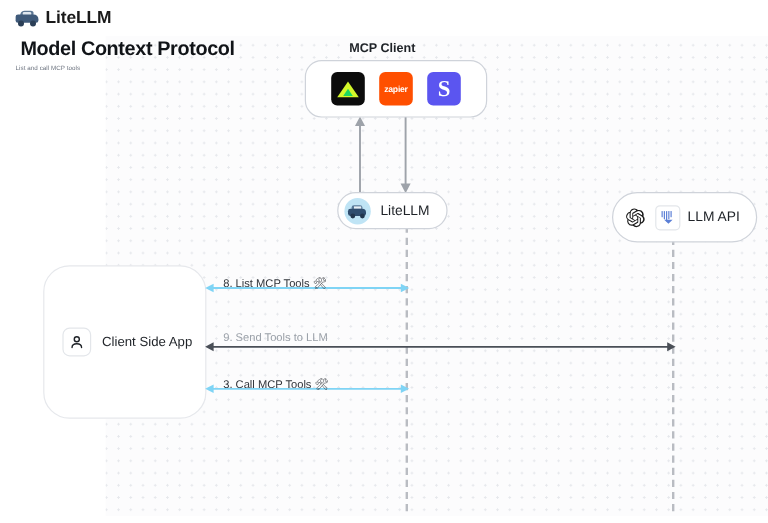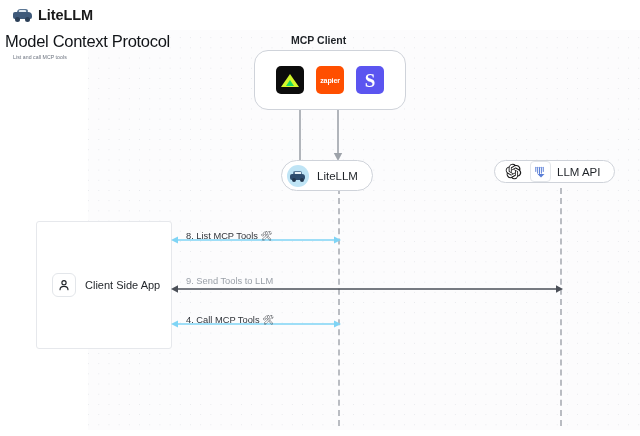--- a/index.html
+++ b/index.html
@@ -69,23 +69,23 @@
   .brand-logo .wheel.w2 { left: 12px; }
   .brand-name {
     font-size: 14.5px;
     font-weight: 600;
     color: #1a1a1a;
     letter-spacing: -0.1px;
   }
 
   .page-title {
     position: absolute;
-    left: 5px; top: 32px;
+    left: 17px; top: 32px;
     font-size: 16.5px;
-    font-weight: 400;
+    font-weight: 700;
     color: #111418;
     letter-spacing: -0.3px;
     z-index: 40;
   }
   .page-subtitle {
     position: absolute;
     left: 13px; top: 54px;
     font-size: 5.2px;
     color: #6c737f;
     letter-spacing: 0.05px;
@@ -140,21 +140,21 @@
     position: absolute;
     left: 291px; top: 34px;
     font-size: 10.5px;
     font-weight: 600;
     color: #1f2328;
     z-index: 12;
   }
   .mcp-box {
     position: absolute;
     left: 254px; top: 50px;
-    width: 152px; height: 60px;
+    width: 152px; height: 48px;
     background: #ffffff;
     border: 1.4px solid #cfd3da;
     border-radius: 14px;
     display: flex;
     align-items: center;
     justify-content: center;
     gap: 12px;
     z-index: 12;
   }
   .tool-tile {
@@ -213,22 +213,22 @@
     align-items: center;
     z-index: 14;
   }
   .node-litellm {
     left: 281px; top: 160px;
     height: 31px;
     padding: 0 14px 0 5px;
     gap: 8px;
   }
   .node-llmapi {
-    left: 494px; top: 160px;
-    height: 23px;
+    left: 510px; top: 160px;
+    height: 42px;
     padding: 0 14px 0 8px;
     gap: 6px;
   }
   .node-label {
     font-size: 11.5px;
     font-weight: 500;
     color: #1f2328;
     white-space: nowrap;
   }
   .litellm-badge {
@@ -283,21 +283,21 @@
   }
   .provider-tile.bordered { border: 1px solid #e3e6ea; }
 
   
   .client-box {
     position: absolute;
     left: 36px; top: 221px;
     width: 136px; height: 128px;
     background: #ffffff;
     border: 1.3px solid #e6e8ec;
-    border-radius: 3px;
+    border-radius: 22px;
     z-index: 14;
     display: flex;
     align-items: center;
     padding-left: 15px;
     gap: 9px;
   }
   .client-icon {
     width: 24px; height: 24px;
     border: 1.1px solid #e3e6ea;
     border-radius: 6px;
@@ -429,21 +429,21 @@
   </svg>
 
   <div class="msg-label muted" style="left:186px; top:276px;">9. Send Tools to LLM</div>
   <svg class="msg" style="left:170px; top:283px;" width="394" height="12">
     <line x1="7" y1="6" x2="387" y2="6" stroke="#4a4f57" stroke-width="1.5"></line>
     <path d="M1 6 L8 2.2 L8 9.8 Z" fill="#4a4f57"></path>
     <path d="M393 6 L386 2.2 L386 9.8 Z" fill="#4a4f57"></path>
   </svg>
 
   <div class="msg-label" style="left:186px; top:314px;">
-    <span>4. Call MCP Tools</span>
+    <span>3. Call MCP Tools</span>
     <span class="msg-glyph">🛠</span>
   </div>
   <svg class="msg" style="left:170px; top:318px;" width="172" height="12">
     <line x1="7" y1="6" x2="165" y2="6" stroke="#7fd4f5" stroke-width="1.5"></line>
     <path d="M1 6 L8 2.4 L8 9.6 Z" fill="#7fd4f5"></path>
     <path d="M171 6 L164 2.4 L164 9.6 Z" fill="#7fd4f5"></path>
   </svg>
 
 </div>
 

